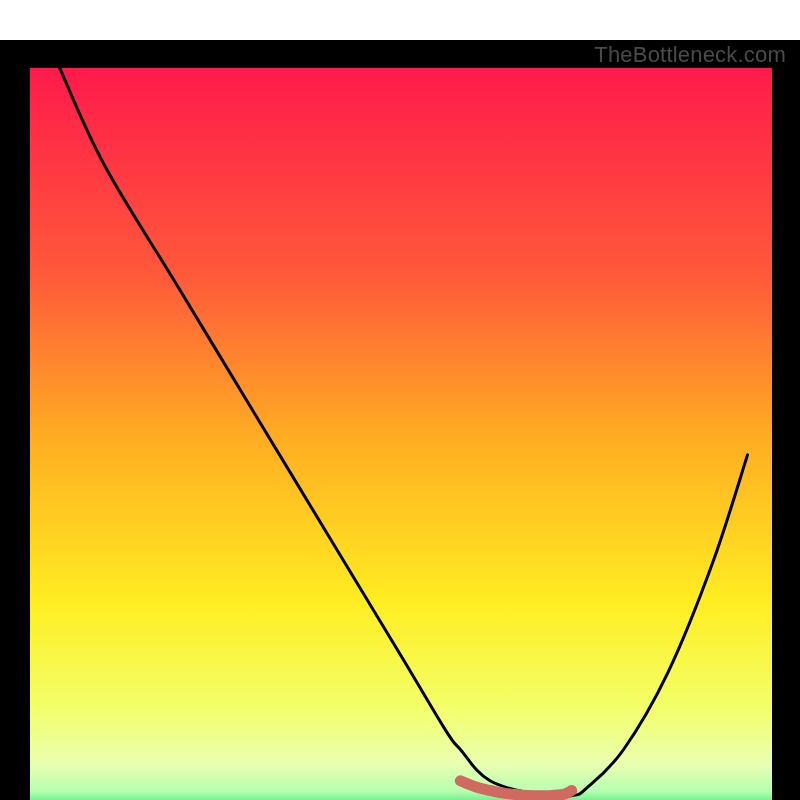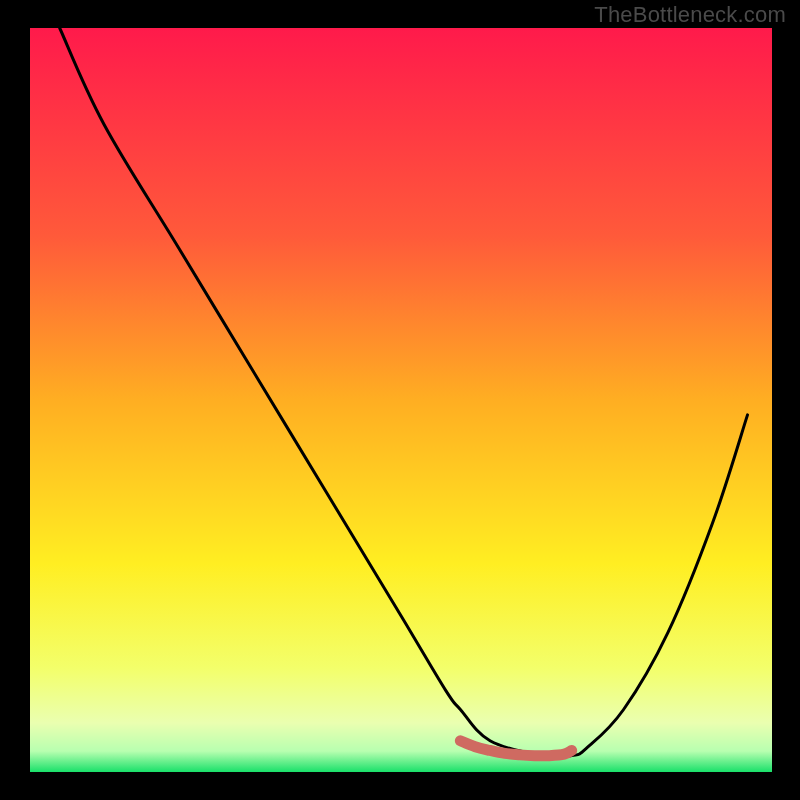--- a/index.html
+++ b/index.html
@@ -6,20 +6,21 @@
     margin: 0;
     padding: 0;
     width: 800px;
     height: 800px;
     overflow: hidden;
   }
   .chart-wrapper {
     width: 800px;
     height: 680px;
     position: relative;
+    margin-top: 40px;
   }
   svg {
     display: block;
   }
   .watermark {
     position: absolute;
     top: 2px;
     right: 14px;
     font-family: Arial, Helvetica, sans-serif;
     font-size: 22px;

